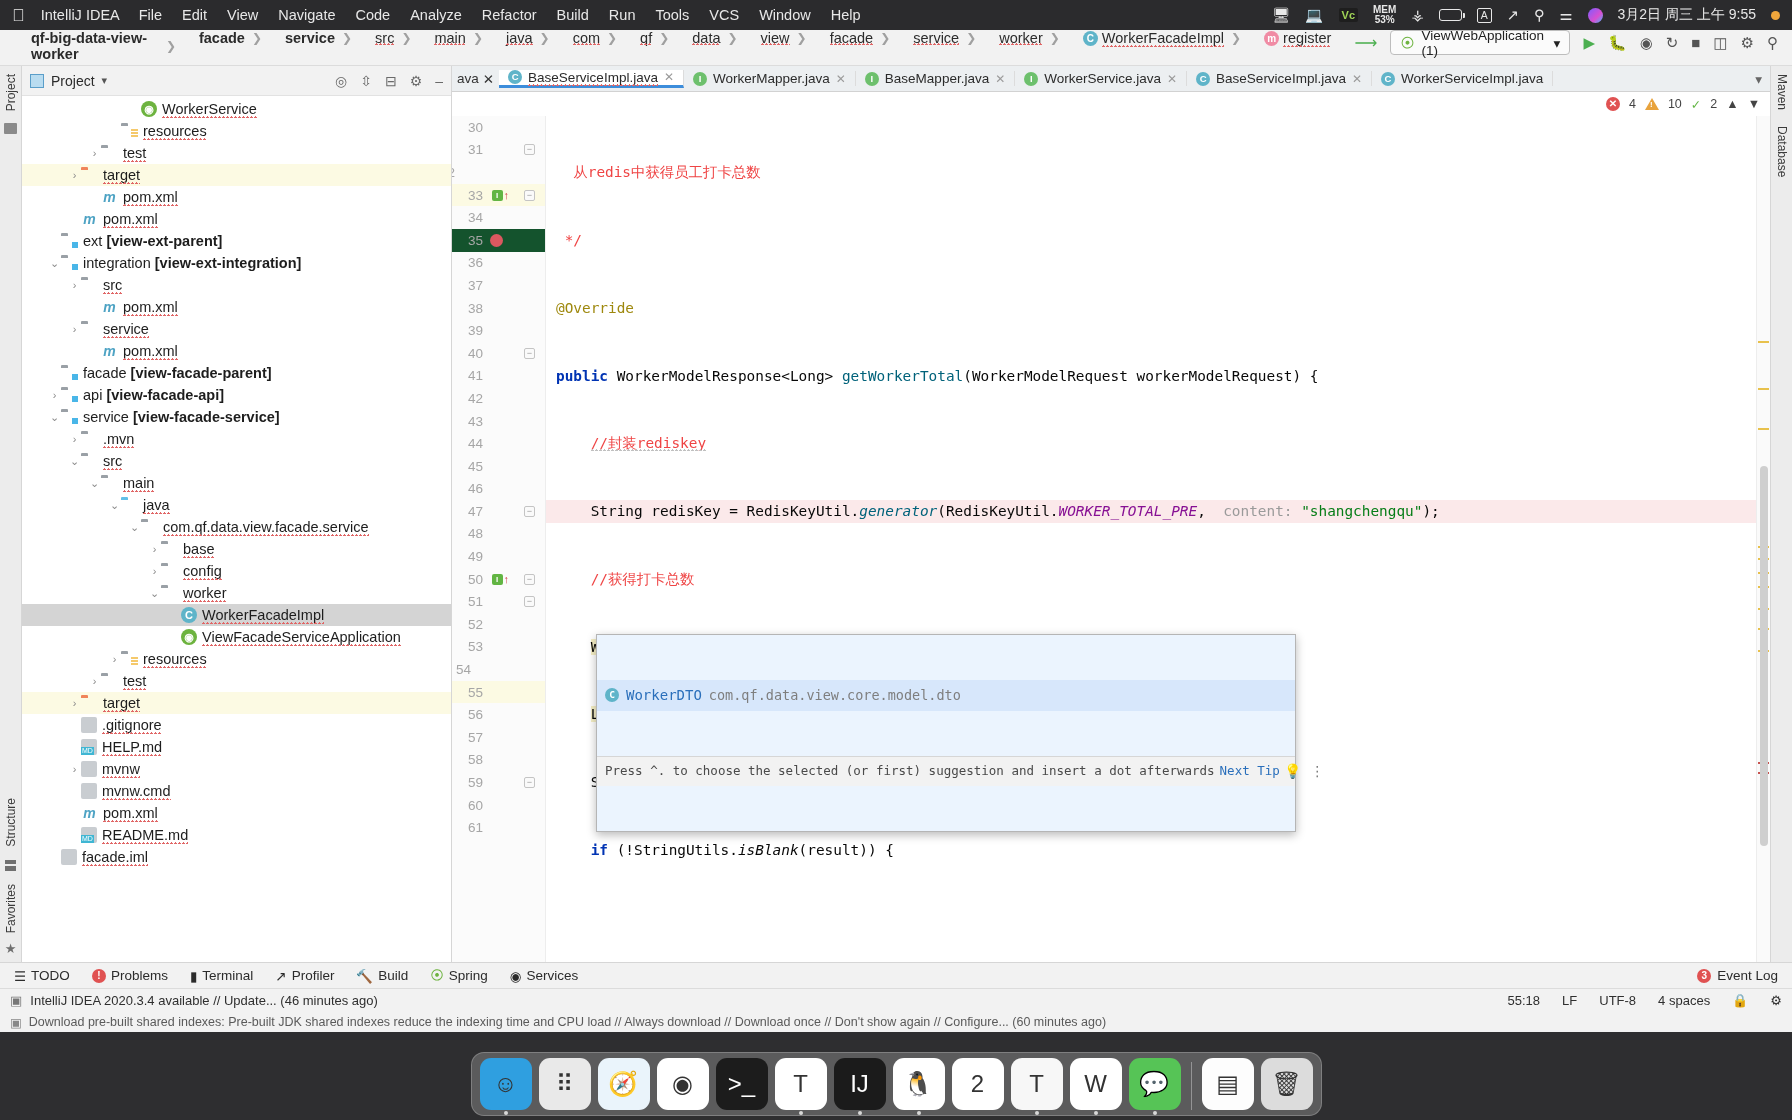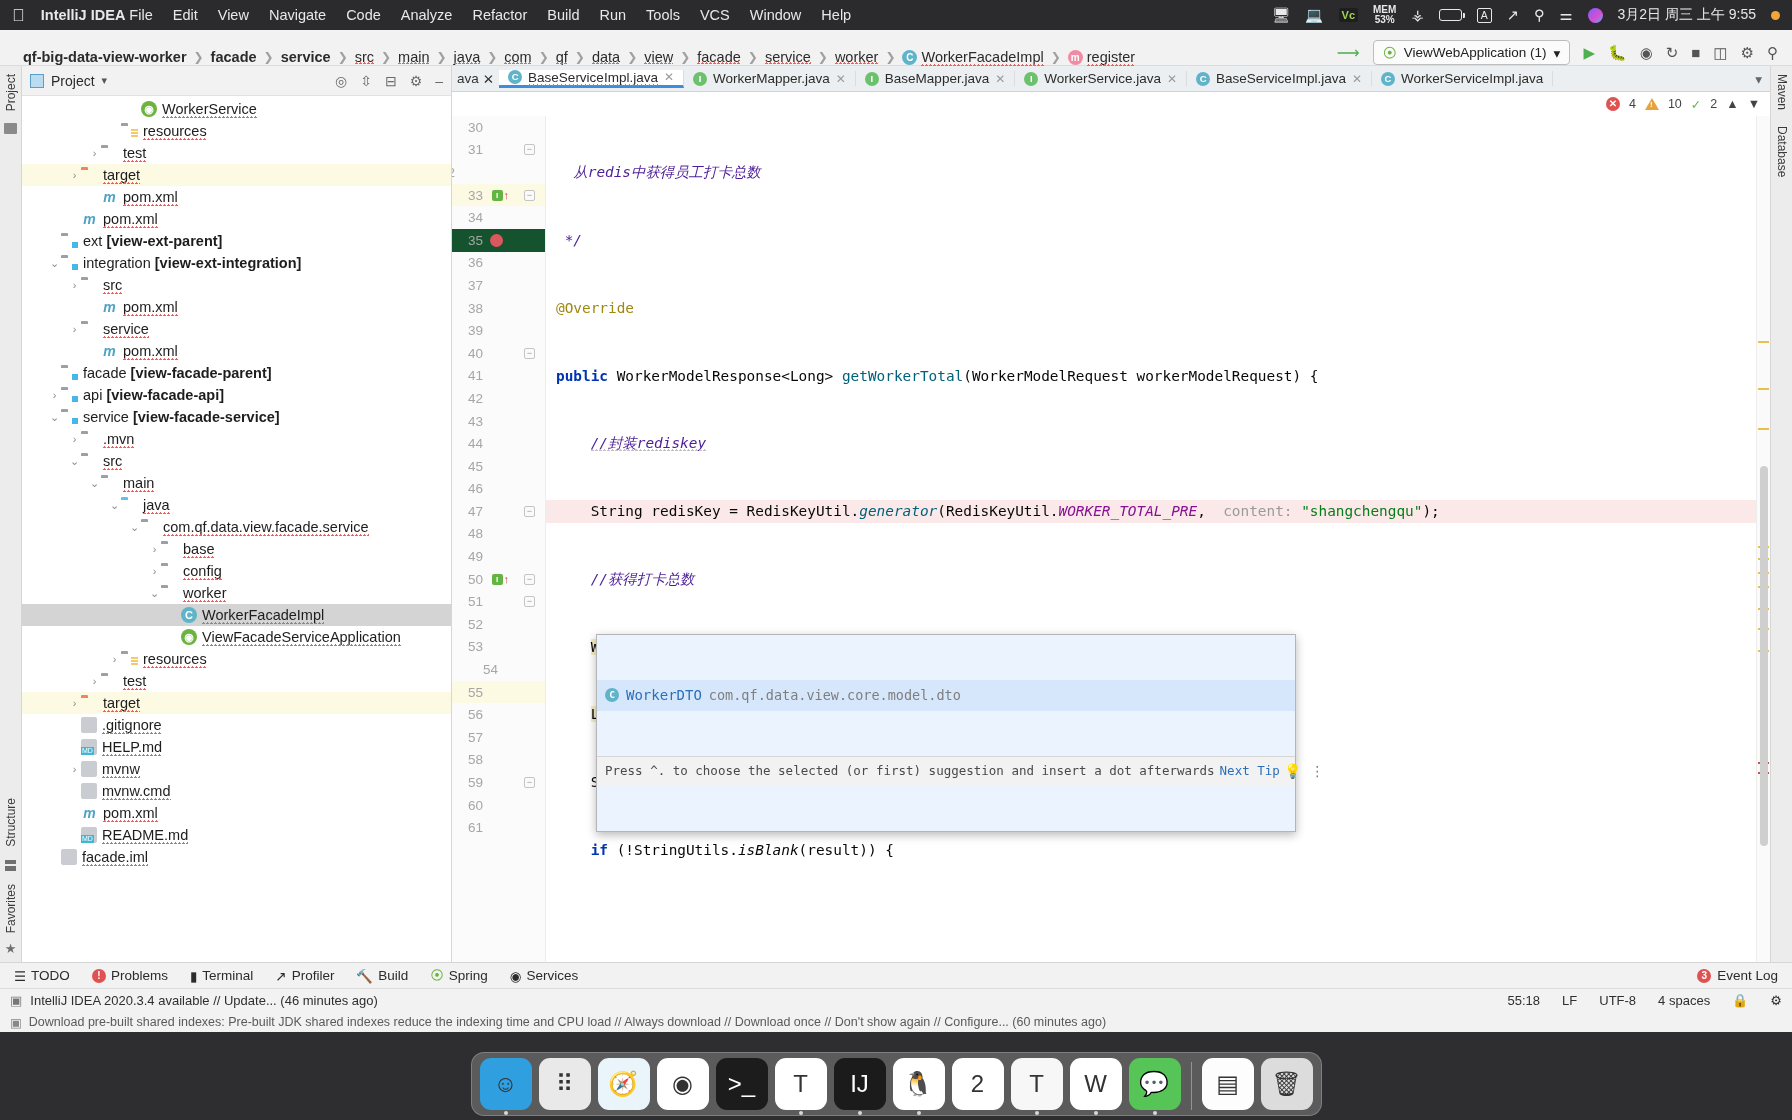--- a/index.html
+++ b/index.html
@@ -10,21 +10,21 @@
     -webkit-font-smoothing: antialiased;
   }
 
   
   #macbar {
     height:30px; background:#2b2b2d; color:#e8e8e8;
     display:flex; align-items:center; padding:0 12px;
     font-size:14.5px; position:relative; z-index:50;
   }
   #macbar .apple { font-size:17px; margin-right:16px; line-height:1; }
-  #macbar .appname { font-weight:bold; margin-right:4px; font-size:14.5px;}
+  #macbar .appname { font-weight:normal; margin-right:19px; font-size:14.5px;}
   #macbar .mi { margin-right:20px; }
   #macbar .right { margin-left:auto; display:flex; align-items:center; gap:15px; }
   #macbar .right .ic { display:inline-flex; align-items:center; }
   .memchip { font-size:10px; line-height:10px; text-align:center; font-weight:bold; }
   .boxglyph { border:1.6px solid #e8e8e8; border-radius:2px; padding:0px 3px; font-size:10.5px; line-height:13px; }
   .battglyph { border:1.6px solid #e8e8e8; border-radius:3px; width:23px; height:12px; display:inline-block; position:relative;}
   .battglyph:after{content:"";position:absolute;right:-4px;top:3px;width:2px;height:5px;background:#e8e8e8;border-radius:0 1px 1px 0;}
   .vcicon { background:#1e1e1e; color:#9fd356; font-weight:bold; font-size:11px; padding:1px 3px; border-radius:2px; }
   .siri { width:15px;height:15px;border-radius:50%;background:linear-gradient(135deg,#7c5cff,#d94fd0 60%,#49b6ff);display:inline-block;}
   .dtm { font-size:14px; }
@@ -40,21 +40,21 @@
     display:flex; align-items:center; position:relative;
   }
   .traffic { display:flex; gap:8px; padding-left:11px; }
   .tl { width:12px;height:12px;border-radius:50%; }
   .tl.r{background:#ff5f57;} .tl.y{background:#febc2e;} .tl.g{background:#28c840;}
   #titletext{ position:absolute; left:0; right:0; text-align:center; font-size:13px; color:#3b3b3b; font-weight:600;}
 
   
   #navbar {
     height:36px; background:#f2f2f2; border-bottom:1px solid #dcdcdc;
-    display:flex; align-items:flex-end; padding-left:16px; gap:0px; font-size:14.5px;
+    display:flex; align-items:flex-start; padding-left:24px; gap:16px; font-size:14.5px;
   }
   .crumb { display:flex; align-items:center; color:#2b2b2b; }
   .crumb .t { padding:0 7px; }
   .crumb .t.bold { font-weight:bold; }
   .crumb .t.squig { text-decoration:none; position:relative; }
   .crumb .t.squig:after{
     content:""; position:absolute; left:7px; right:7px; bottom:1px; height:3px;
     background-image:radial-gradient(circle at 1.5px 2.6px, #e06666 1.1px, transparent 1.2px);
     background-size:4px 4px;
   }
@@ -132,21 +132,21 @@
   #gutter .gl{height:22.6px;display:flex;align-items:center;justify-content:flex-end;padding-right:6px;font-size:13.5px;color:#a6a6a6;position:relative;}
   .bp{width:13px;height:13px;border-radius:50%;background:#db5860;right:42px;position:absolute;}
   .ovr{position:absolute;right:36px;display:flex;align-items:center;gap:1px;}
   .ovrsq{width:11px;height:11px;border-radius:2px;background:#62b543;color:#fff;font-size:8px;line-height:11px;text-align:center;font-weight:bold;}
   .ovrup{color:#d0454c;font-size:11px;line-height:11px;}
   .fold{position:absolute;right:10px;width:11px;height:11px;border:1px solid #c4c4c4;border-radius:2px;background:#fafafa;color:#9a9a9a;font-size:9px;line-height:9px;text-align:center;}
   #codebody{flex:1;position:relative;font-family:"DejaVu Sans Mono", monospace;font-size:14.4px;line-height:22.6px;color:#080808;overflow:hidden;white-space:pre;}
   .ln{height:22.6px;padding-left:10px;position:relative;}
   .ln.err{background:#fbe9ea;}
   .kw{color:#0033b3;font-weight:bold;}
-  .cm{color:#4c1d95;font-style:italic;text-align:right;}
+  .cm{color:#ef4444;text-align:right;}
   .str{color:#067d17;}
   .stat{color:#871094;font-style:italic;}
   .mth{color:#00627a;}
   .hlid{background:#f5efc6;}
   .param{color:#9a9a9a;}
   .fieldit{font-style:italic;}
   .wav{position:relative;}
   .wav:after{content:"";position:absolute;left:0;right:0;bottom:0px;height:3px;
     background-image:radial-gradient(circle at 1.5px 2.6px,#c0c0c0 1.1px,transparent 1.2px);background-size:4px 4px;}
 
@@ -684,21 +684,21 @@
               <span class="fold">−</span>
               <span style="margin-right:56px">51</span>
             </div>
             <div class="gl">
               <span style="margin-right:56px">52</span>
             </div>
             <div class="gl">
               <span style="margin-right:56px">53</span>
             </div>
             <div class="gl">
-              <span style="margin-right:41px">54</span>
+              <span style="margin-right:68px">54</span>
             </div>
             <div class="gl" style="background: rgb(252, 250, 227);">
               <span style="margin-right:56px">55</span>
             </div>
             <div class="gl">
               <span style="margin-right:56px">56</span>
             </div>
             <div class="gl">
               <span style="margin-right:56px">57</span>
             </div>

